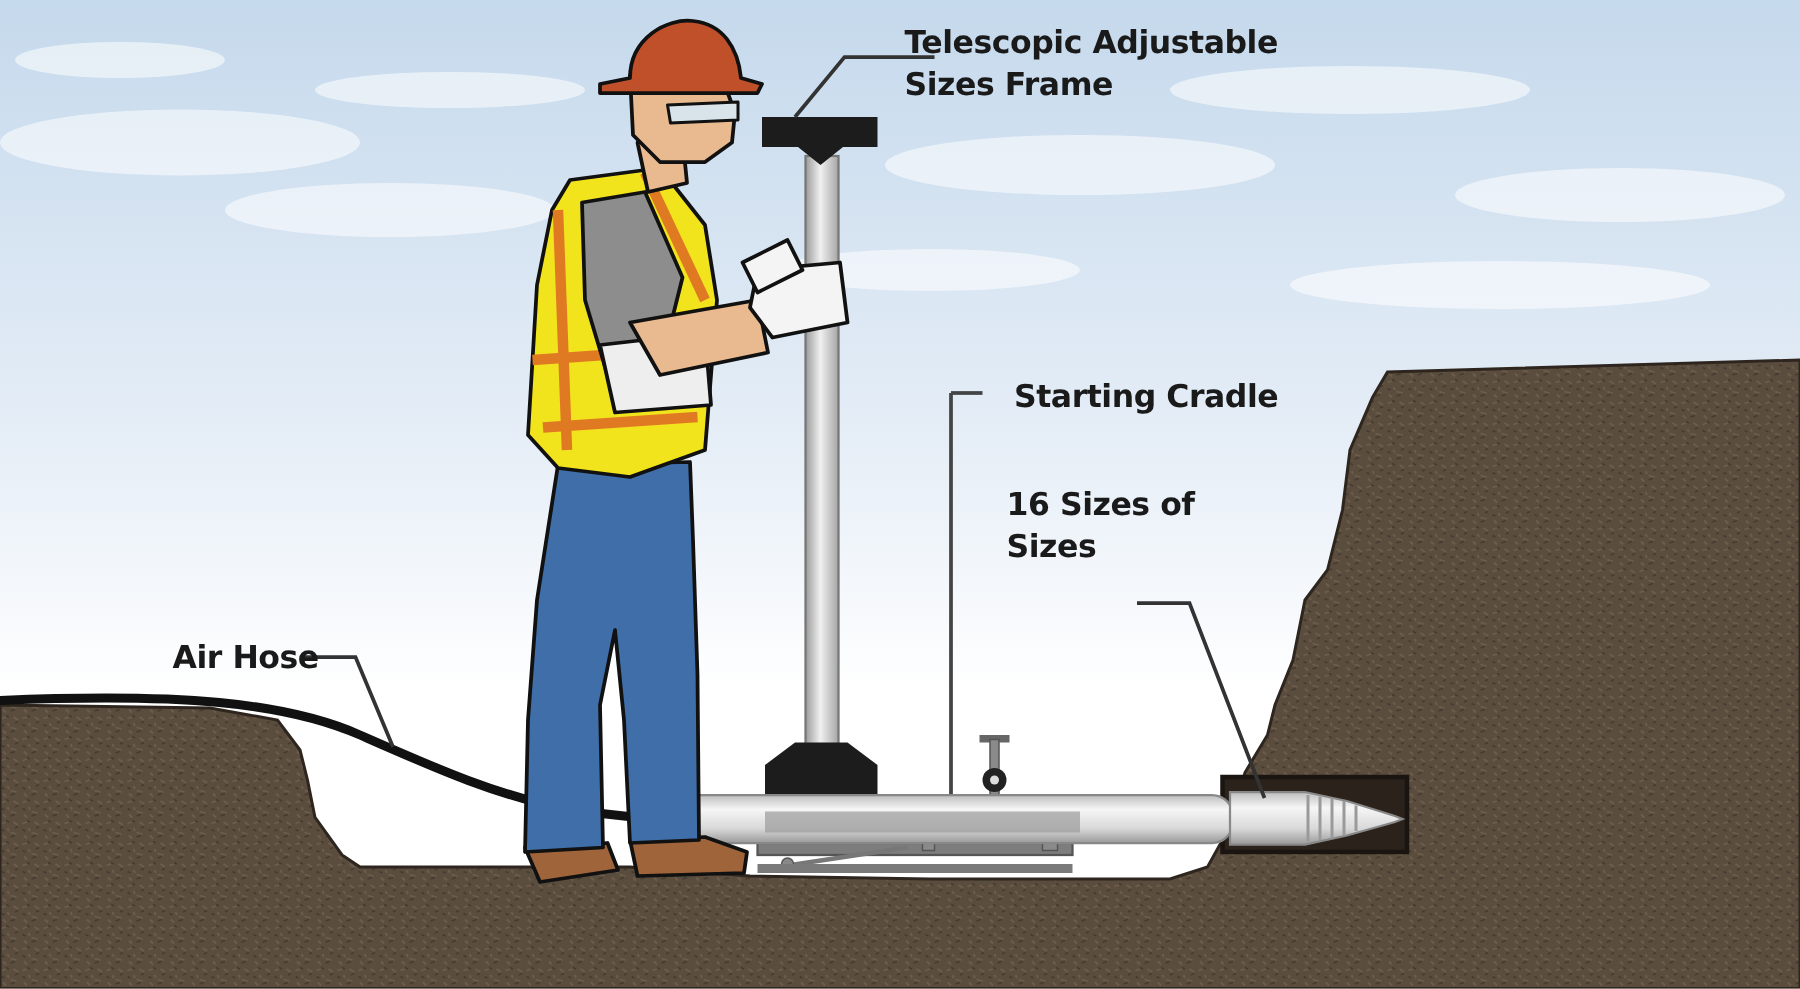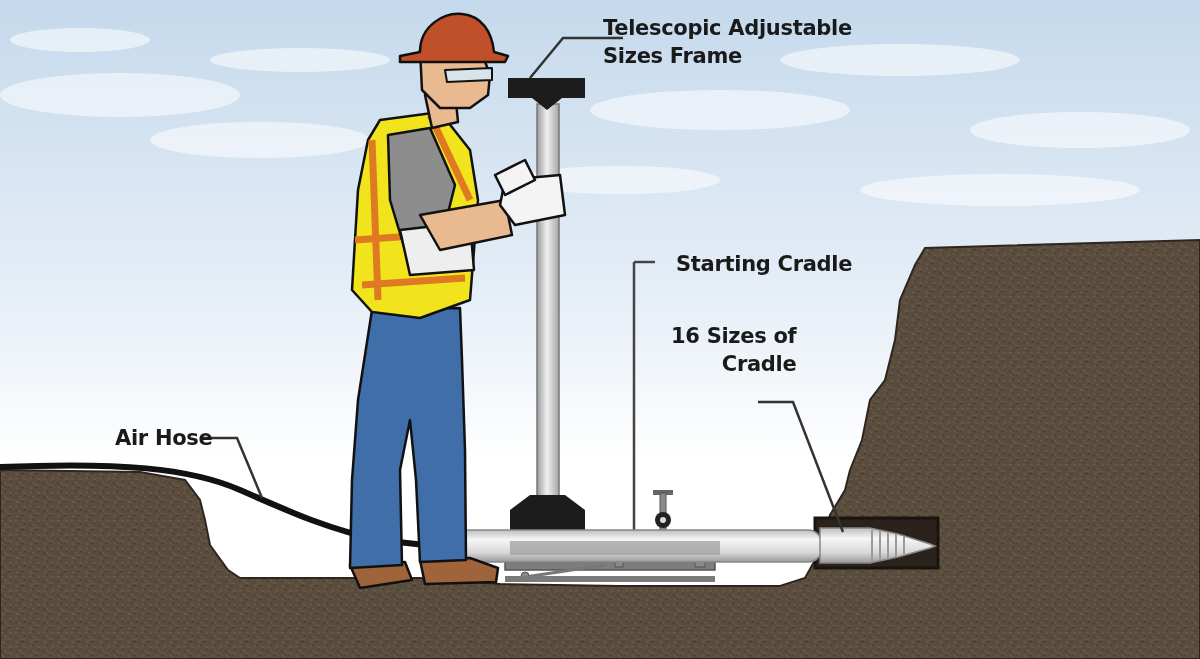--- a/index.html
+++ b/index.html
@@ -148,21 +148,21 @@
 
   <div class="label" style="left:603px; top:14px;">
     <span class="line">Telescopic Adjustable</span>
     <span class="line">Sizes Frame</span>
   </div>
 
   <div class="label" style="left:676px; top:250px;">
     <span class="line">Starting Cradle</span>
   </div>
 
-  <div class="label" style="left:671px; top:322px;text-align:right;">
+  <div class="label" style="left:671px; top:322px;">
     <span class="line">16 Sizes of</span>
-    <span class="line">Cradle</span>
+    <span class="line">Sizes</span>
   </div>
 
   <div class="label" style="left:74px; top:424px;margin-left:41px;">
     <span class="line">Air Hose</span>
   </div>
 </div>
 
 </body></html>

